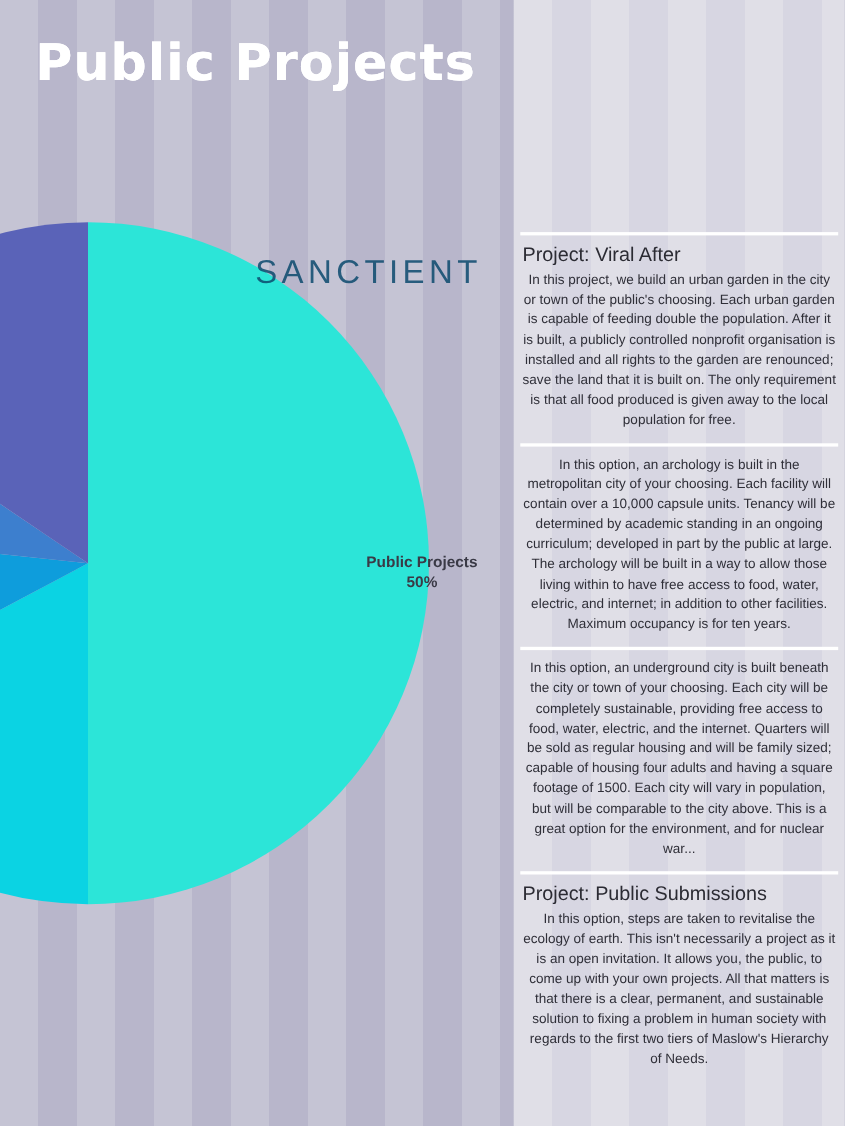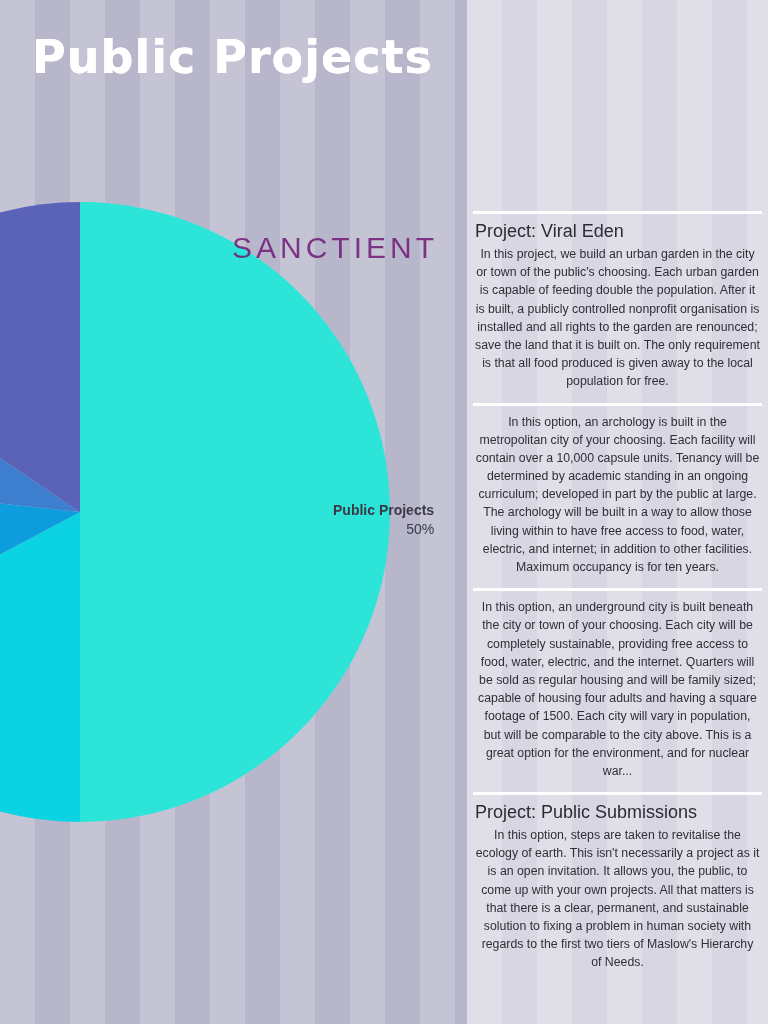--- a/index.html
+++ b/index.html
@@ -56,21 +56,21 @@
     text-shadow: 0 0 0 #ffffff;
   }
 
   
   .watermark {
     position: absolute;
     left: 232px;
     top: 231px;
     font-size: 30px;
     letter-spacing: 4px;
-    color: #701a75;
+    color: #0c4a6e;
     opacity: 0.85;
     font-weight: 300;
     white-space: nowrap;
   }
 
   
   .chart-area {
     position: absolute;
     left: 0; top: 0;
     width: 467px; height: 1024px;
@@ -88,22 +88,21 @@
     font-size: 14px;
     line-height: 1.35;
     white-space: nowrap;
   }
   .slice-label .lbl-name {
     font-weight: bold;
     display: block;
   }
   .slice-label .lbl-pct {
     display: block;
-    font-weight: normal;
-    text-align: right;
+    font-weight: bold;
   }
   .label-public {
     left: 333px;
     top: 501px;
   }
 
   
   .panel {
     position: absolute;
     left: 467px;
@@ -171,21 +170,21 @@
   </div>
 
   <h1 class="page-title">Public Projects</h1>
 
   <div class="watermark">SANCTIENT</div>
 
   <div class="panel">
     <div class="project-list" id="project-list">
         <div class="project-sep"></div>
         <div class="project">
-          <div class="project-title">Project: Viral Eden</div>
+          <div class="project-title">Project: Viral After</div>
           <p class="project-body">In this project, we build an urban garden in the city or town of the public's choosing. Each urban garden is capable of feeding double the population. After it is built, a publicly controlled nonprofit organisation is installed and all rights to the garden are renounced; save the land that it is built on. The only requirement is that all food produced is given away to the local population for free.</p>
         </div>
         <div class="project-sep"></div>
         <div class="project">
           <p class="project-body">In this option, an archology is built in the metropolitan city of your choosing. Each facility will contain over a 10,000 capsule units. Tenancy will be determined by academic standing in an ongoing curriculum; developed in part by the public at large. The archology will be built in a way to allow those living within to have free access to food, water, electric, and internet; in addition to other facilities. Maximum occupancy is for ten years.</p>
         </div>
         <div class="project-sep"></div>
         <div class="project">
           <p class="project-body">In this option, an underground city is built beneath the city or town of your choosing. Each city will be completely sustainable, providing free access to food, water, electric, and the internet. Quarters will be sold as regular housing and will be family sized; capable of housing four adults and having a square footage of 1500. Each city will vary in population, but will be comparable to the city above. This is a great option for the environment, and for nuclear war...</p>
         </div>

